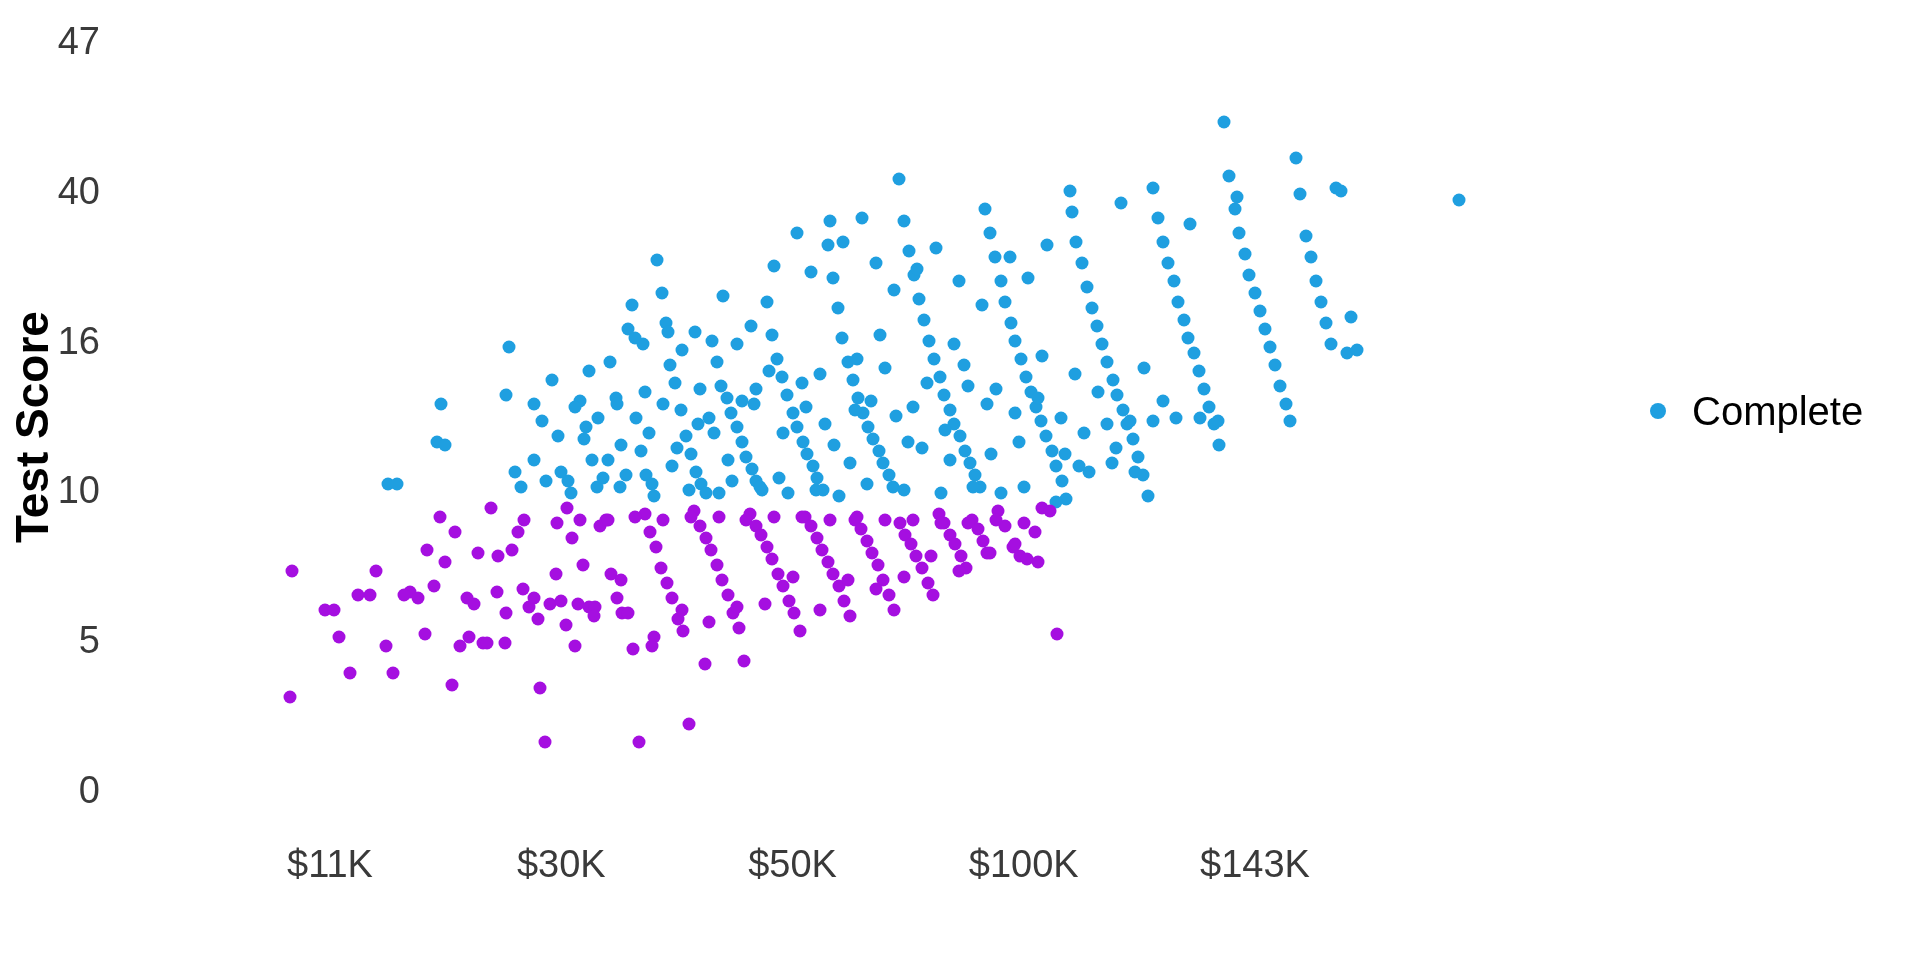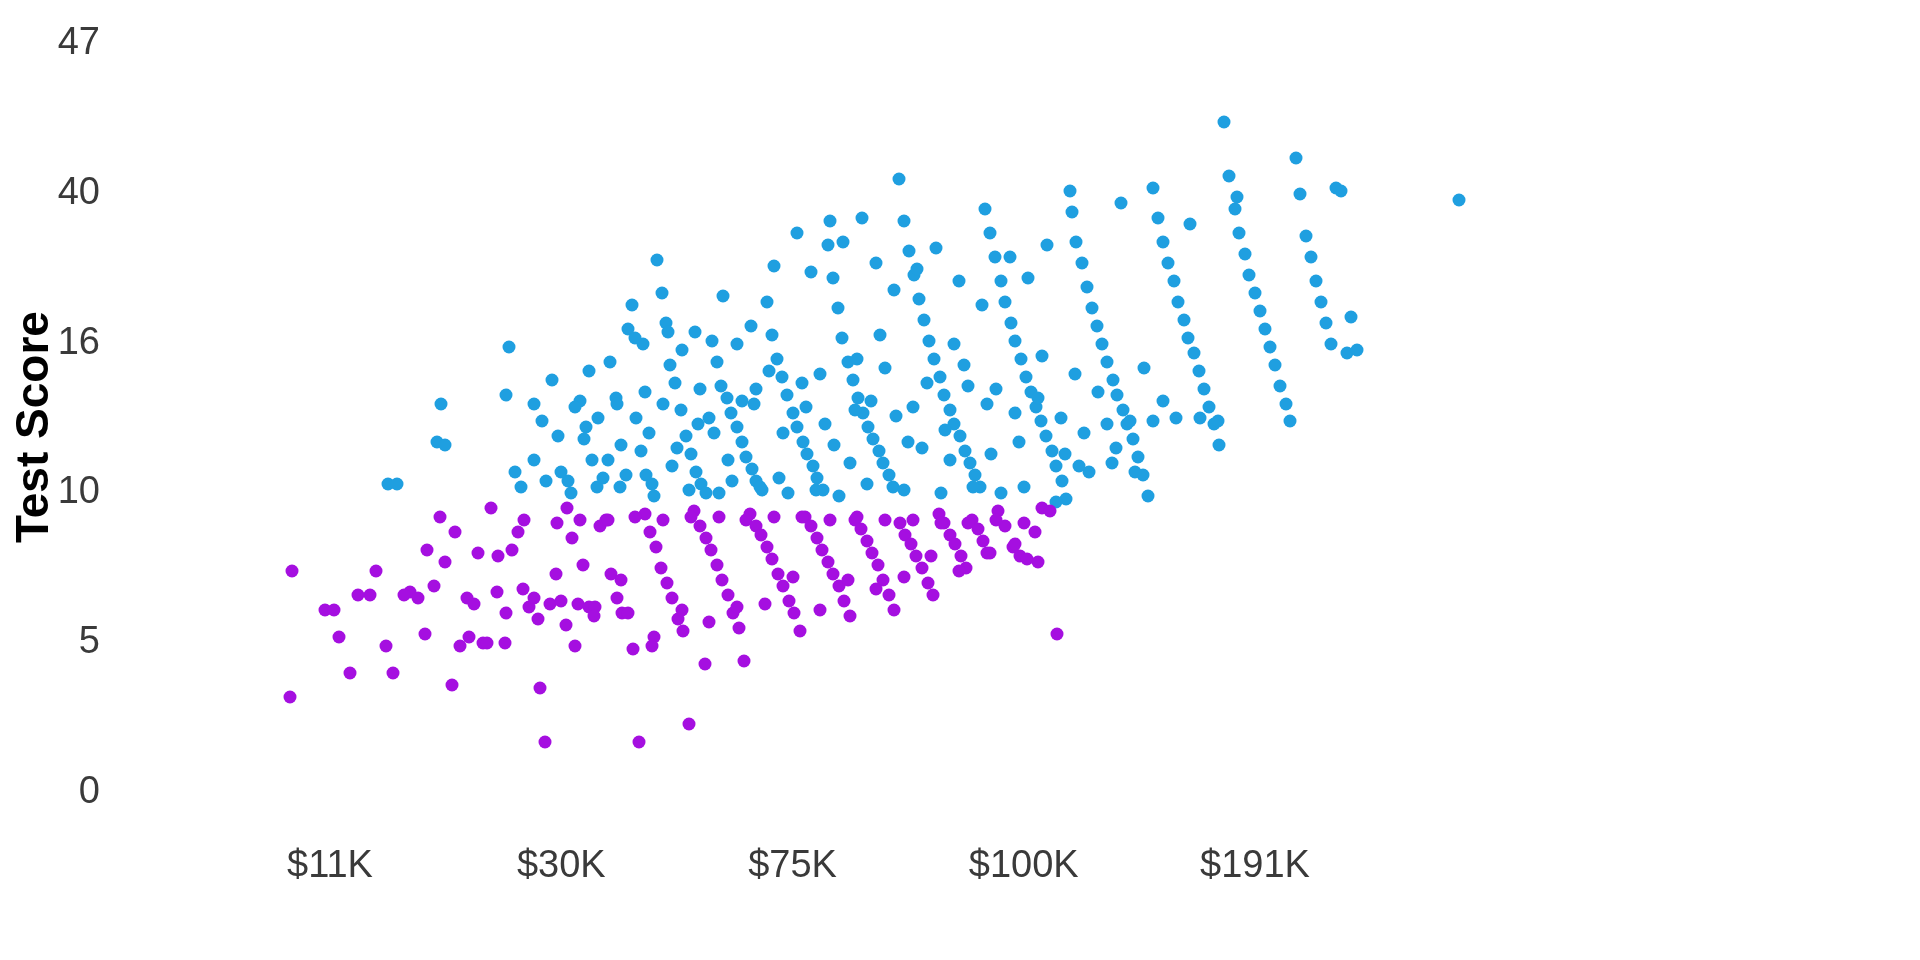--- a/index.html
+++ b/index.html
@@ -592,22 +592,26 @@
       <div class="pt" style="left: 651.9px; top: 646.192px; background: rgb(165, 15, 224);"></div>
       <div class="pt" style="left: 704.625px; top: 664.168px; background: rgb(165, 15, 224);"></div>
       <div class="pt" style="left: 575.125px; top: 646.192px; background: rgb(165, 15, 224);"></div>
       <div class="pt" style="left: 487.25px; top: 643.196px; background: rgb(165, 15, 224);"></div>
       <div class="pt" style="left: 468.75px; top: 637.204px; background: rgb(165, 15, 224);"></div>
     </div>
 
   <div id="x-tick-labels">
       <div class="x-tick-label" style="left: 330px;">$11K</div>
       <div class="x-tick-label" style="left: 561.25px;">$30K</div>
-      <div class="x-tick-label" style="left: 792.5px;">$75K</div>
+      <div class="x-tick-label" style="left: 792.5px;">$50K</div>
       <div class="x-tick-label" style="left: 1023.75px;">$100K</div>
-      <div class="x-tick-label" style="left: 1255px;">$191K</div>
+      <div class="x-tick-label" style="left: 1255px;">$143K</div>
     </div>
 
 
   <div id="legend">
+      <div class="legend-row">
+        <span class="legend-swatch" style="background: rgb(31, 159, 224);"></span>
+        <span class="legend-label">Complete</span>
+      </div>
     </div>
 
 </div>
 
 </body></html>

